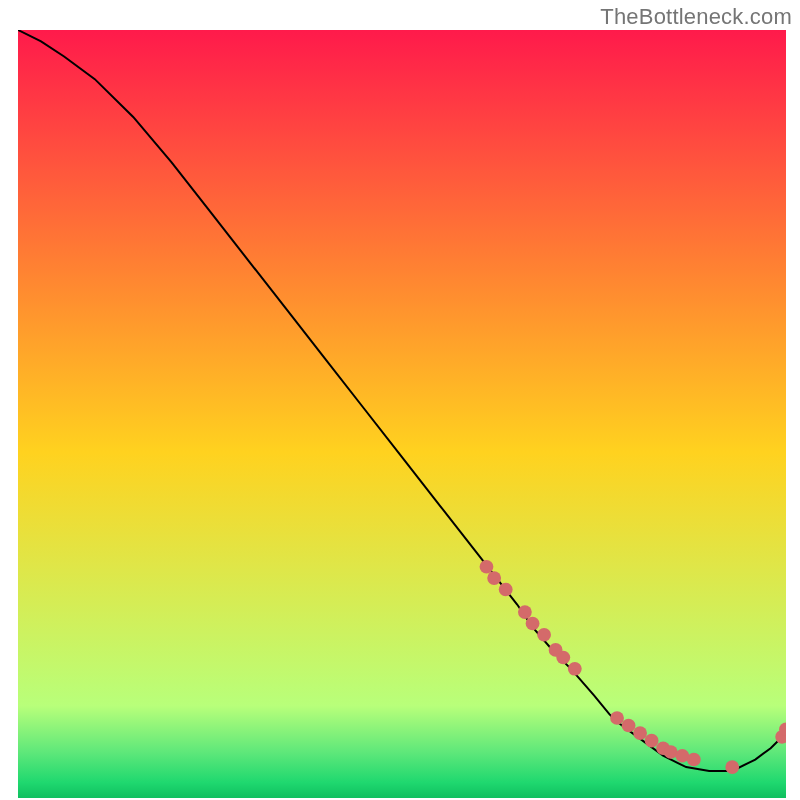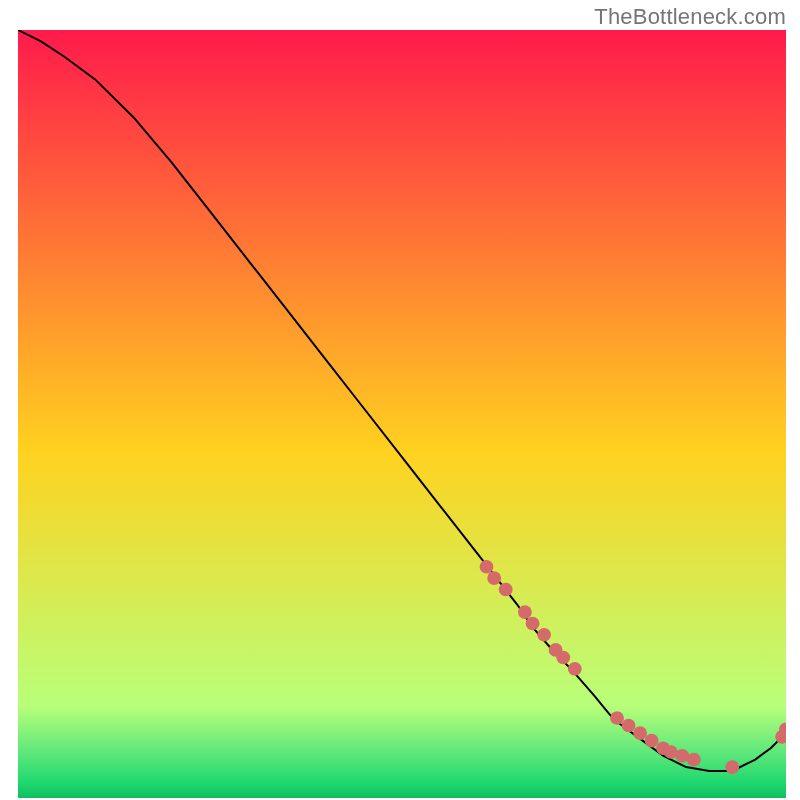--- a/index.html
+++ b/index.html
@@ -6,21 +6,21 @@
   html, body { width: 800px; height: 800px; overflow: hidden; background: #fff; }
   .frame {
     position: relative;
     width: 800px;
     height: 800px;
     background: #fff;
   }
   .watermark {
     position: absolute;
     top: 4px;
-    right: 14px;
+    right: 8px;
     font-family: Arial, Helvetica, sans-serif;
     font-size: 22px;
     color: #757575;
     font-weight: 400;
     letter-spacing: 0.2px;
   }
   .plot {
     position: absolute;
     left: 18px;
     top: 30px;

